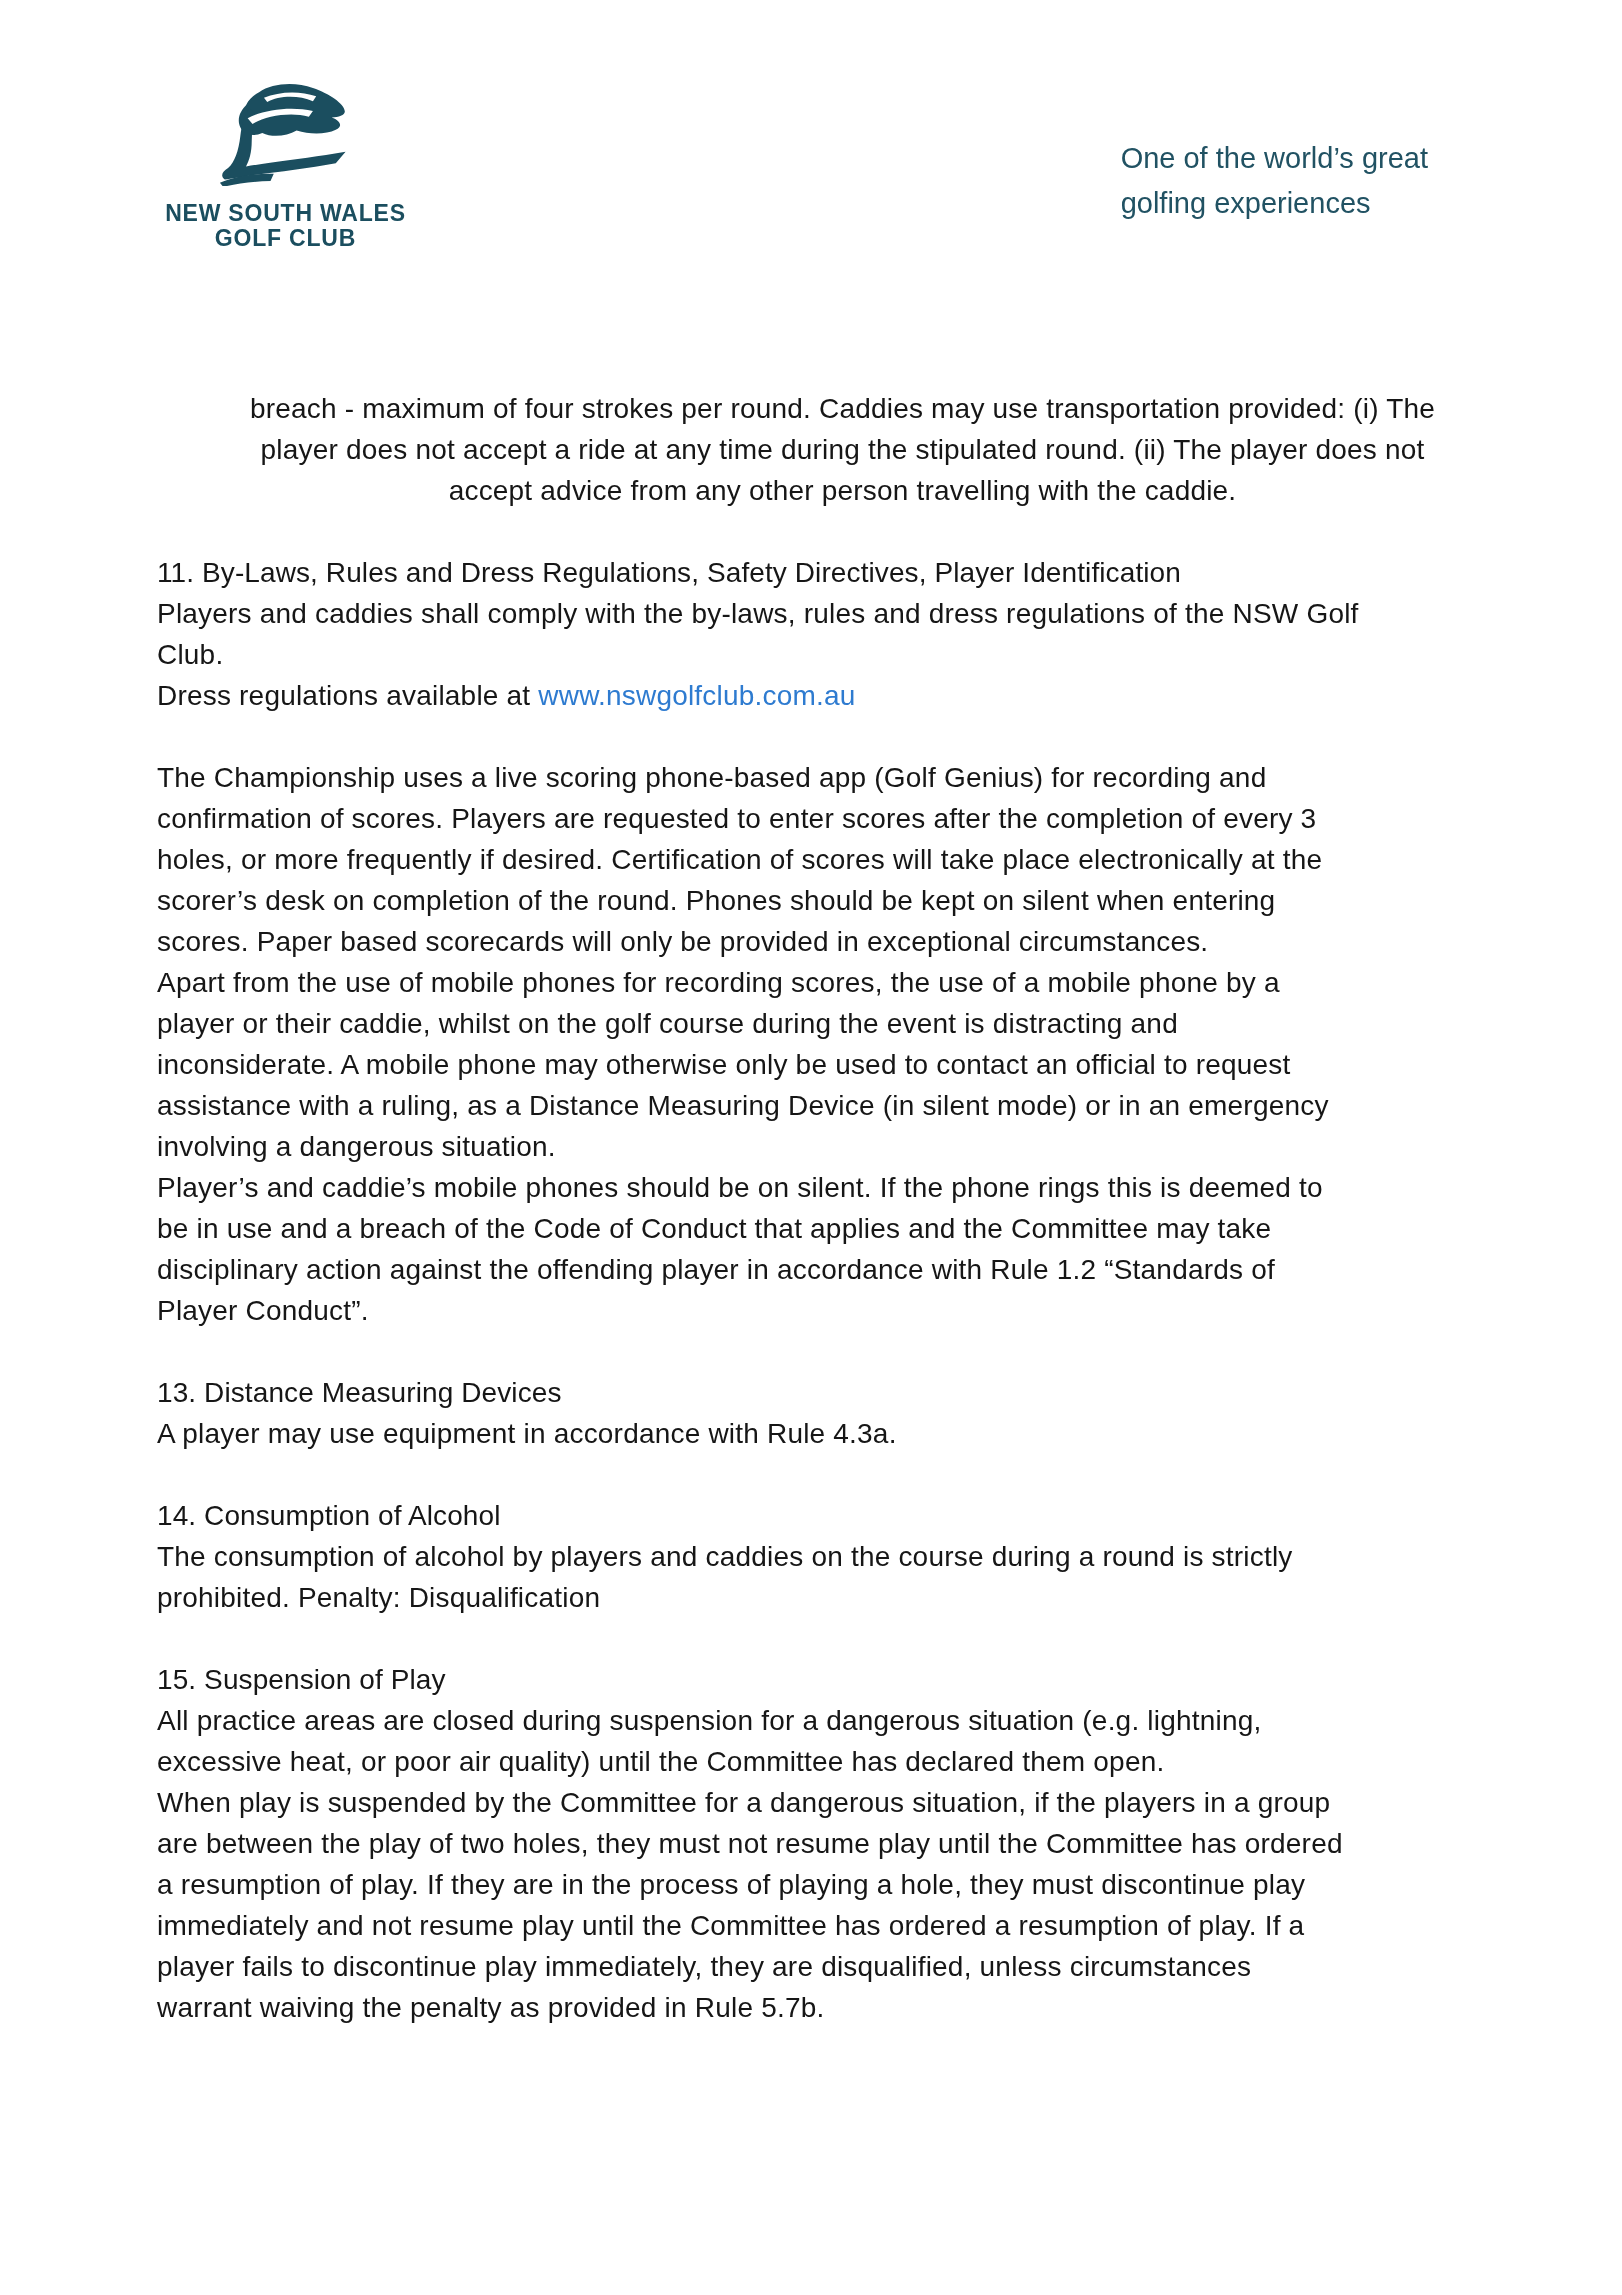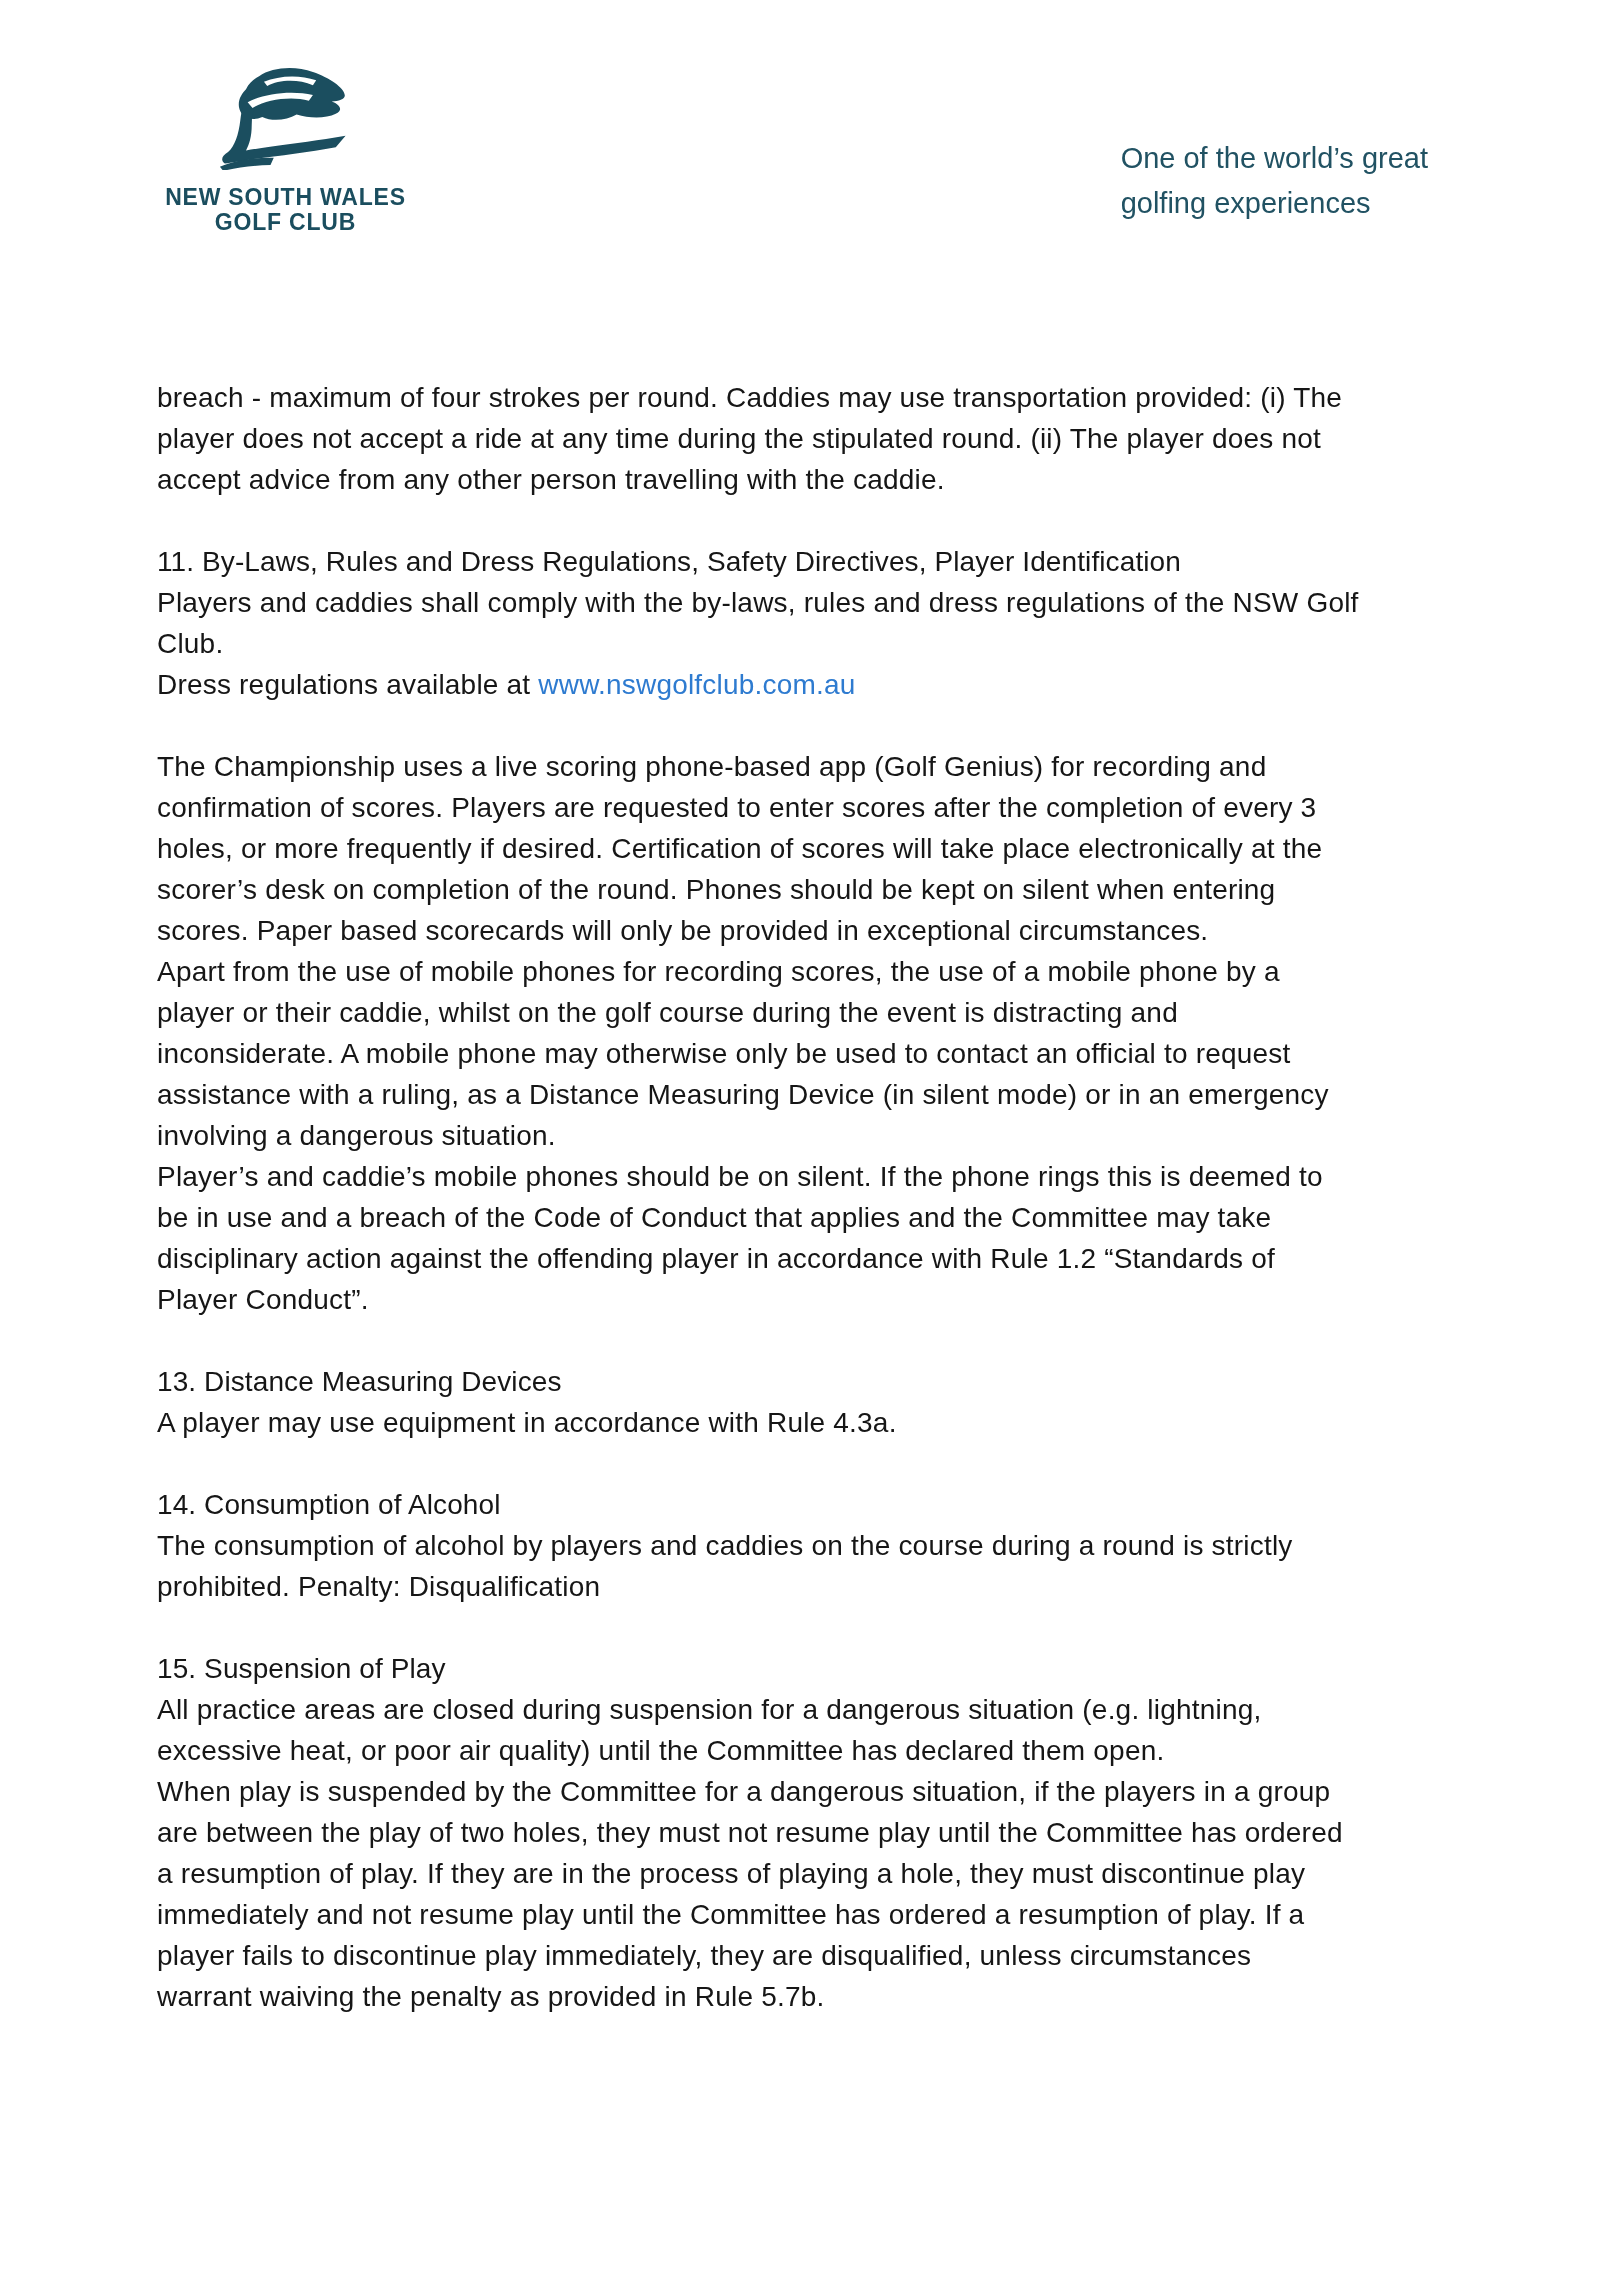--- a/index.html
+++ b/index.html
@@ -15,21 +15,21 @@
     width:1623px;
     height:2295px;
     background:#ffffff;
     font-family:"Liberation Sans", sans-serif;
     overflow:hidden;
   }
   
   .logo-block{
     position:absolute;
     left:154px;
-    top:68px;
+    top:84px;
     width:263px;
     text-align:center;
     color:var(--brand);
   }
   .logo-tree{display:block;margin:0 auto;width:140px;height:102px;}
   .logo-wordmark{
     margin-top:14.6px;
     font-weight:700;
     font-size:23px;
     line-height:25px;
@@ -49,21 +49,21 @@
     position:absolute;
     left:157px;
     top:376px;
     width:1371px;
     color:var(--ink);
     font-size:28px;
     line-height:41px;
     letter-spacing:0.2px;
   }
   .section{margin-top:41px;}
-  .section:first-child{margin-top:1px;}
+  .section:first-child{margin-top:12px;text-align:center;}
   .section h2{
     font-size:28px;
     line-height:41px;
     font-weight:400;
     letter-spacing:0.1px;
   }
   .section p{
     margin:0;
     white-space:pre-line;
   }

